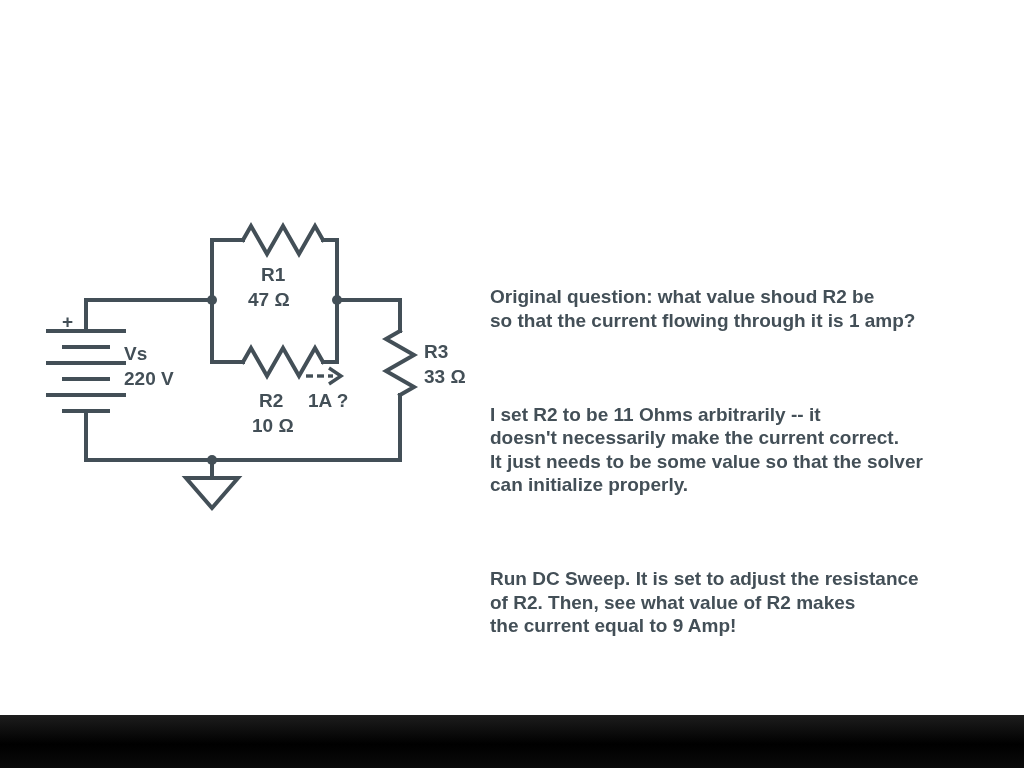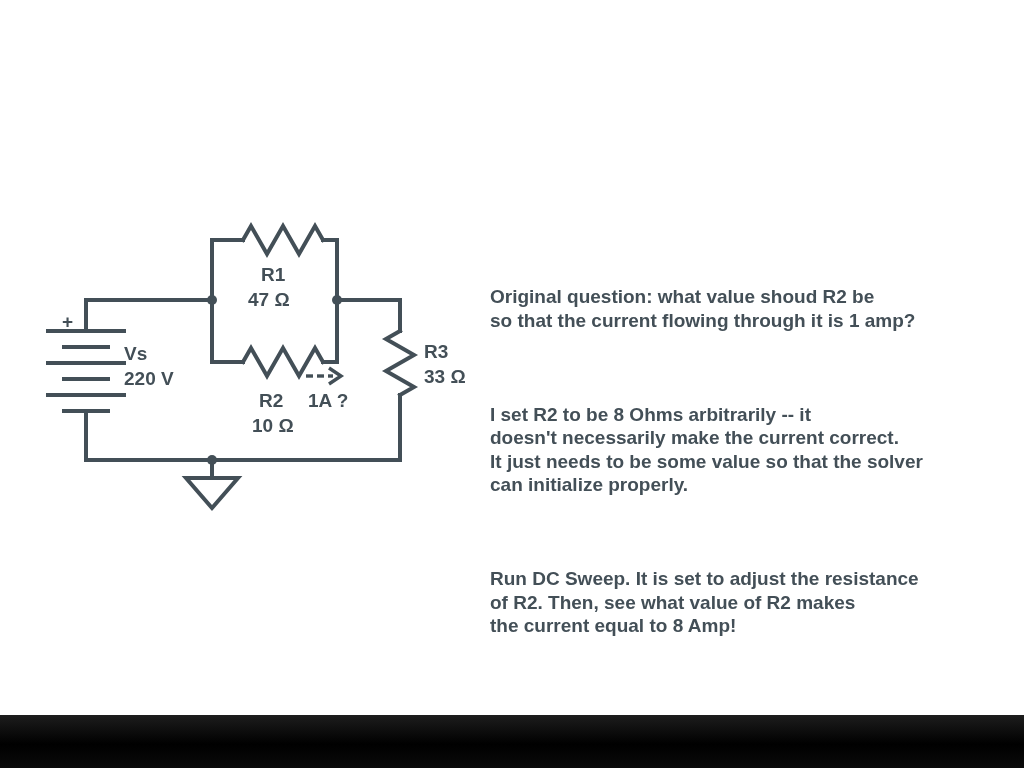--- a/index.html
+++ b/index.html
@@ -130,27 +130,27 @@
 
     <text class="sch-label" x="308" y="407">1A ?</text>
 
     <text class="sch-label" x="424" y="358">R3</text>
     <text class="sch-label" x="424" y="383">33 Ω</text>
   </svg>
 
   <div id="notes">
     <p class="note-para">Original question: what value shoud R2 be
 so that the current flowing through it is 1 amp?</p>
-    <p class="note-para">I set R2 to be 8 Ohms arbitrarily -- it
+    <p class="note-para">I set R2 to be 11 Ohms arbitrarily -- it
 doesn't necessarily make the current correct.
 It just needs to be some value so that the solver
 can initialize properly.</p>
     <p class="note-para">Run DC Sweep. It is set to adjust the resistance
 of R2. Then, see what value of R2 makes
-the current equal to 8 Amp!</p>
+the current equal to 9 Amp!</p>
   </div>
 
 </div>
 
 <div id="footer">
 
   
 
   
 

